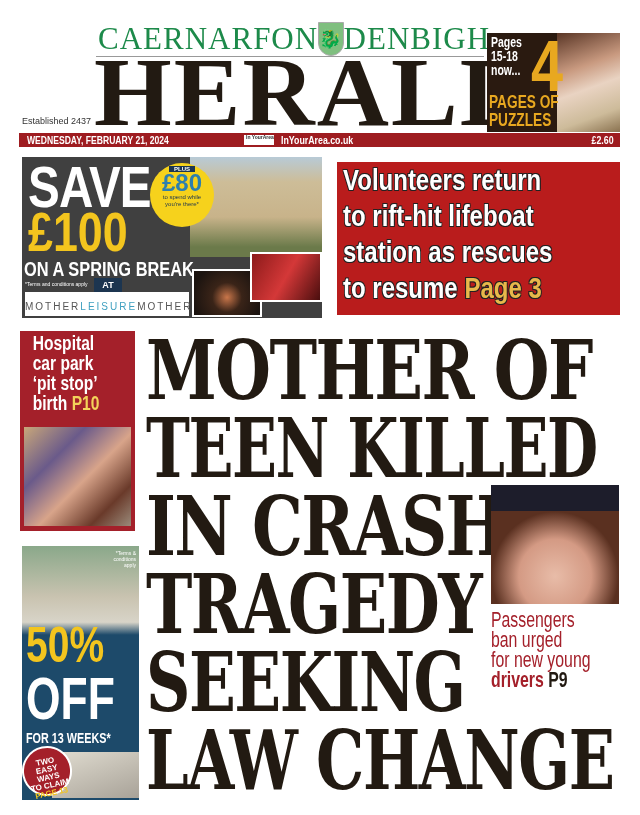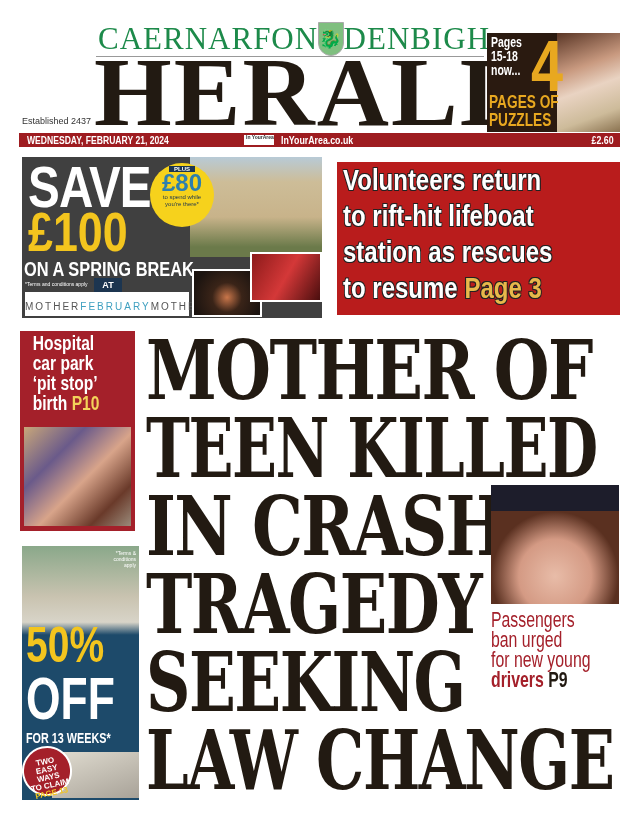--- a/index.html
+++ b/index.html
@@ -110,21 +110,21 @@
 </div>
 
 <div id="warner" class="abs">
   <div class="house abs"></div>
   <div class="save abs cond">SAVE</div>
   <div class="amt abs cond">£100</div>
   <div class="spring abs cond">ON A SPRING BREAK</div>
   <div class="tc abs">*Terms and conditions apply</div>
   <div class="at abs">AT</div>
   <div class="wbox abs">
-    <span>MOTHER</span><span class="l">FEBRUARY</span><span>MOTHER</span>
+    <span>MOTHER</span><span class="l">LEISURE</span><span>MOTHER</span>
   </div>
   <div class="burst abs">
     <span class="plus">PLUS</span>
     <span class="fifty">£80</span>
     <span class="small">to spend while</span>
     <span class="small">you're there*</span>
   </div>
   <div class="food abs"></div>
   <div class="show abs"></div>
 </div>

